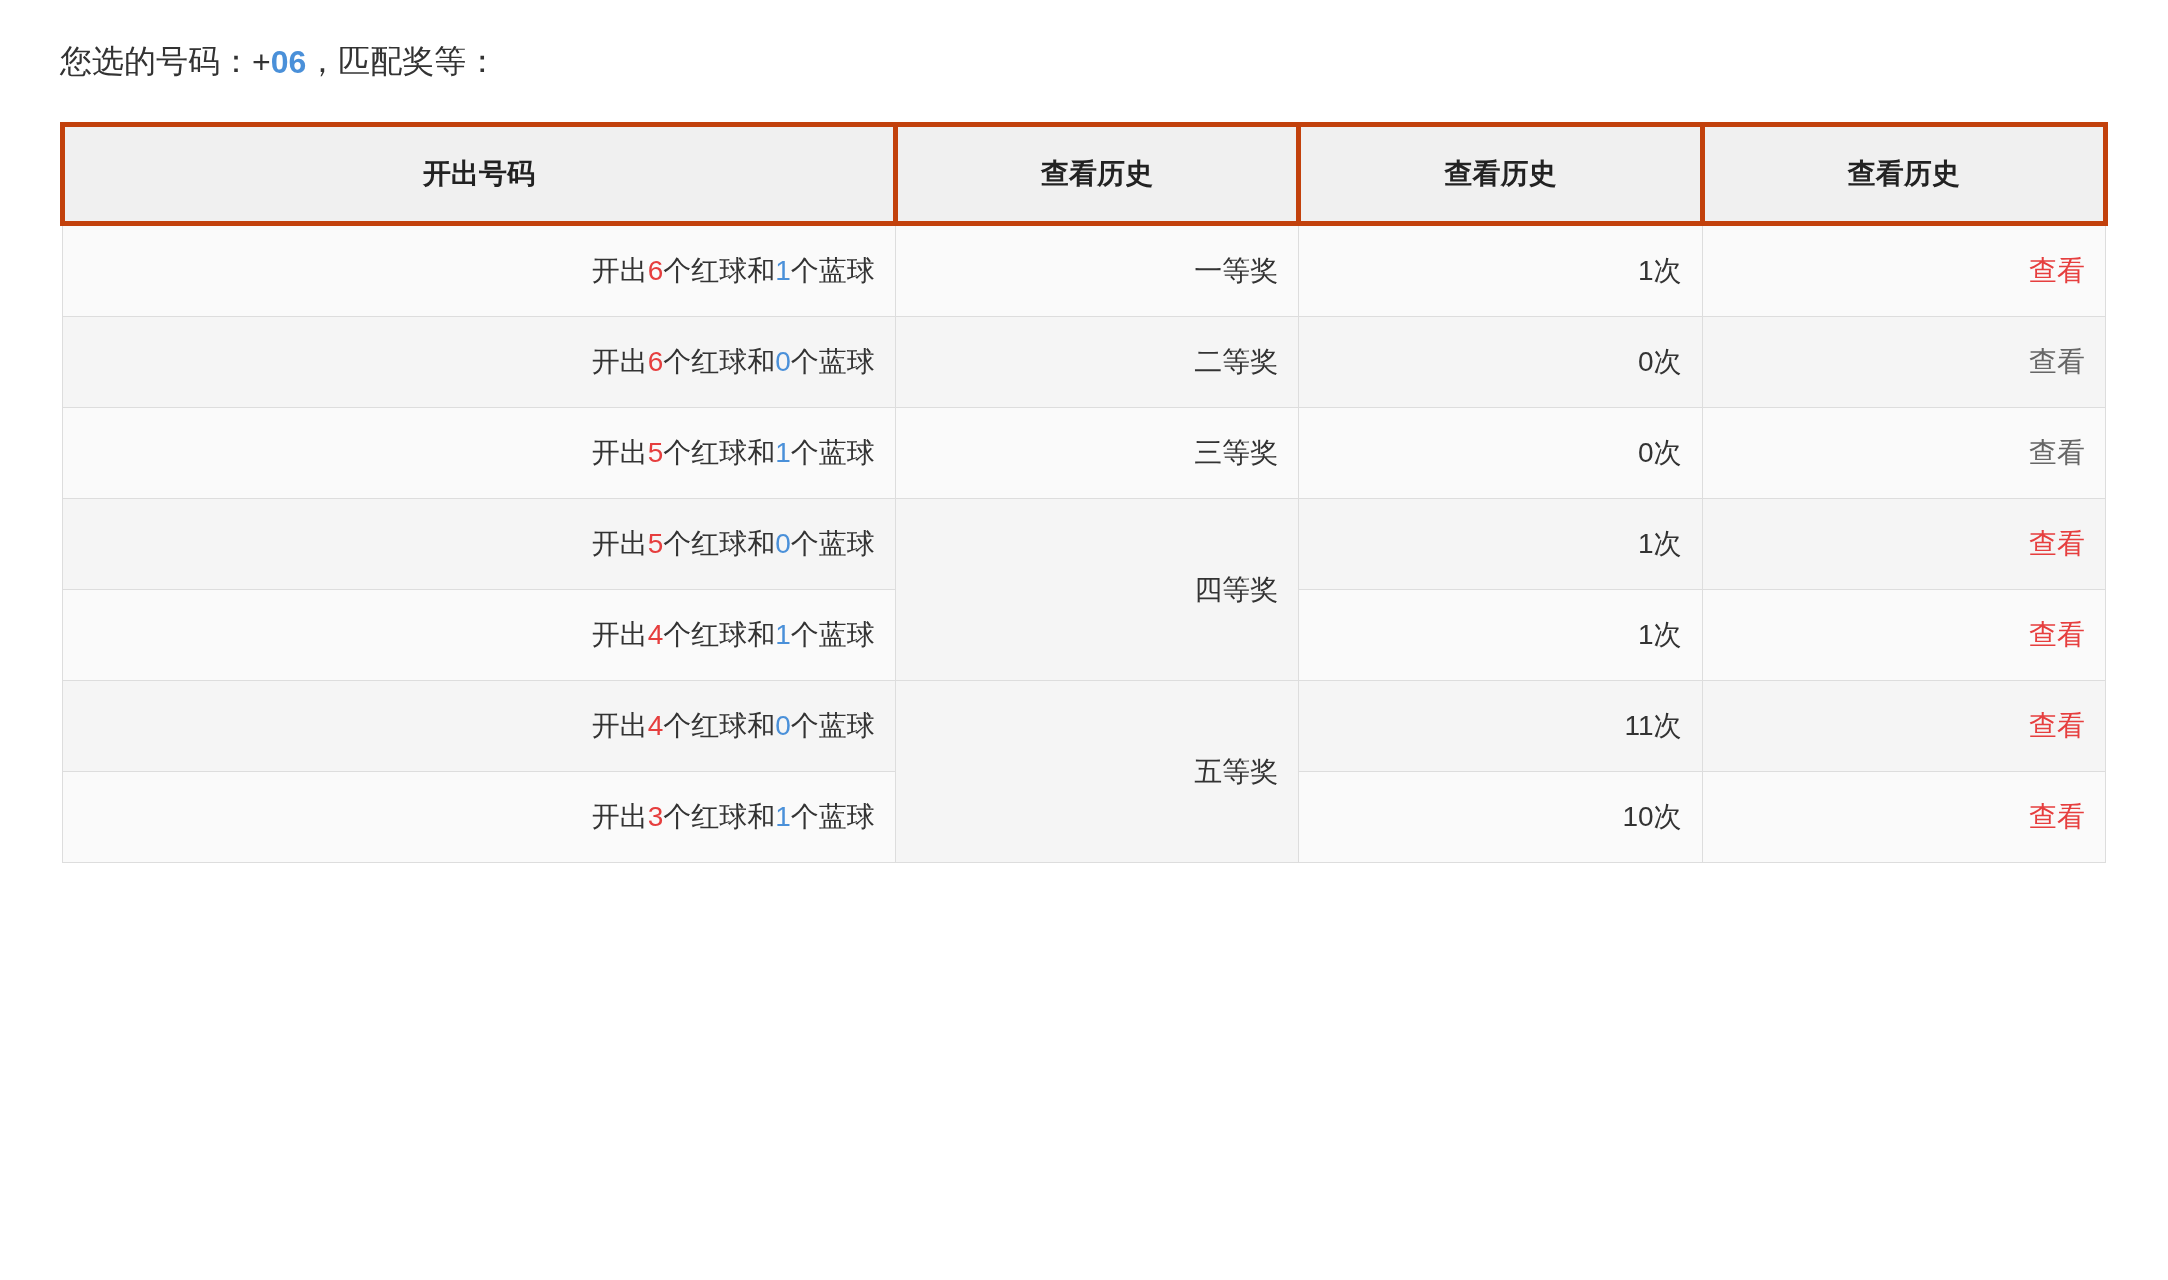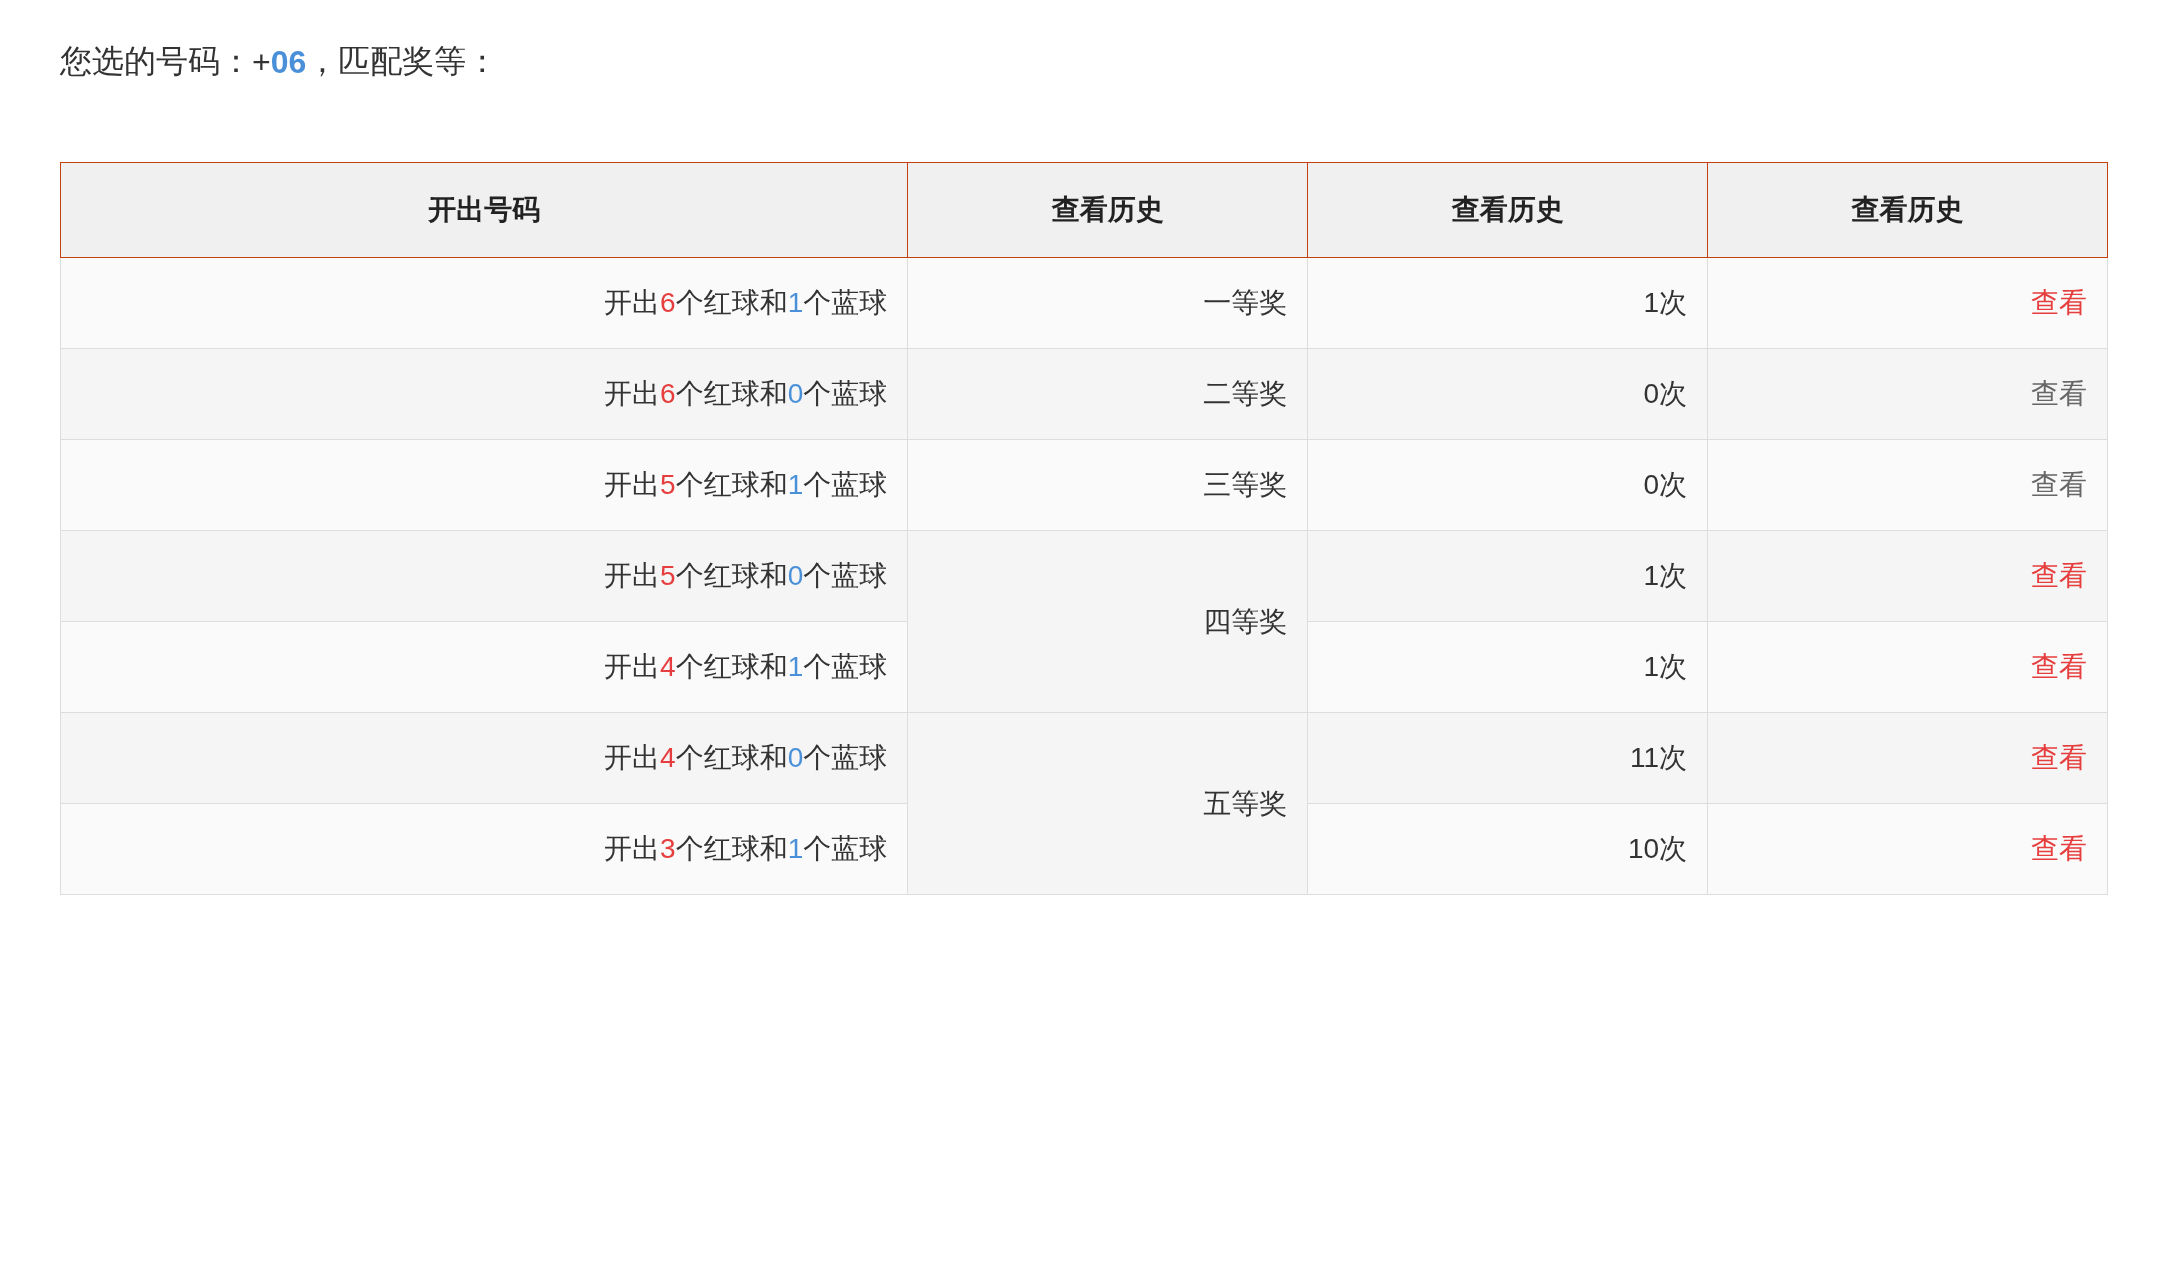--- a/index.html
+++ b/index.html
@@ -12,21 +12,21 @@
       font-family: "Microsoft YaHei", "SimHei", sans-serif;
       background: #fff;
       color: #333;
       font-size: 28px;
       padding: 40px 60px;
     }
 
     .header-line {
       display: flex;
       align-items: center;
-      margin-bottom: 78px;
+      margin-bottom: 38px;
       font-size: 32px;
       color: #333;
     }
 
     .header-line .label {
       color: #333;
     }
 
     .header-line .num-red {
       color: #e63e3e;
@@ -46,21 +46,21 @@
 
     thead tr {
       background: #f0f0f0;
     }
 
     thead th {
       padding: 28px 20px;
       text-align: center;
       font-weight: bold;
       color: #222;
-      border: 1px solid #c2410c;
+      border: 5px solid #c2410c;
     }
 
     tbody tr {
       border: 1px solid #ddd;
     }
 
     tbody tr:nth-child(odd) {
       background: #fafafa;
     }
 

